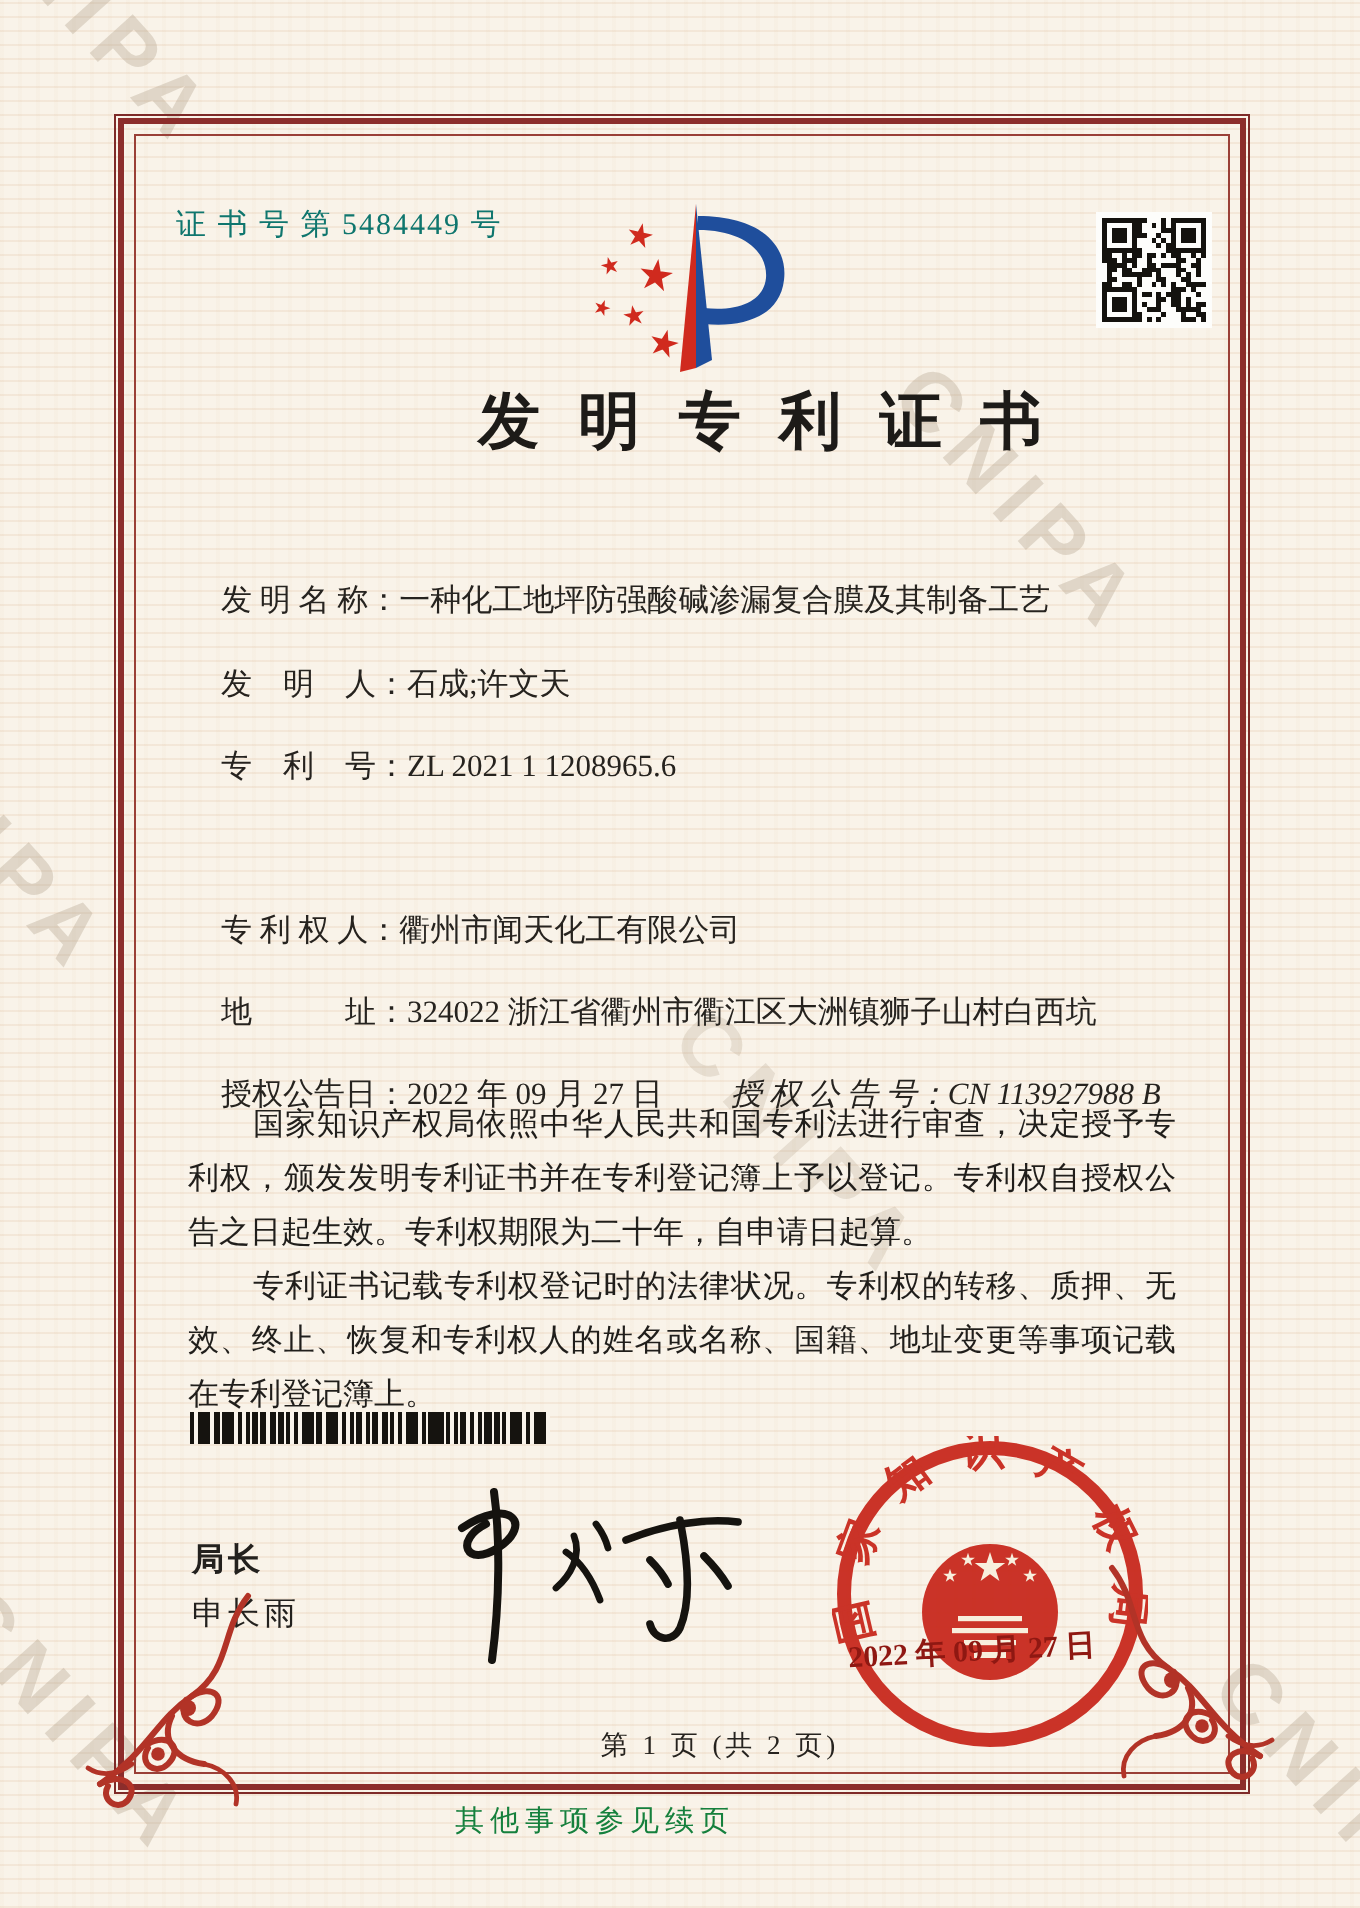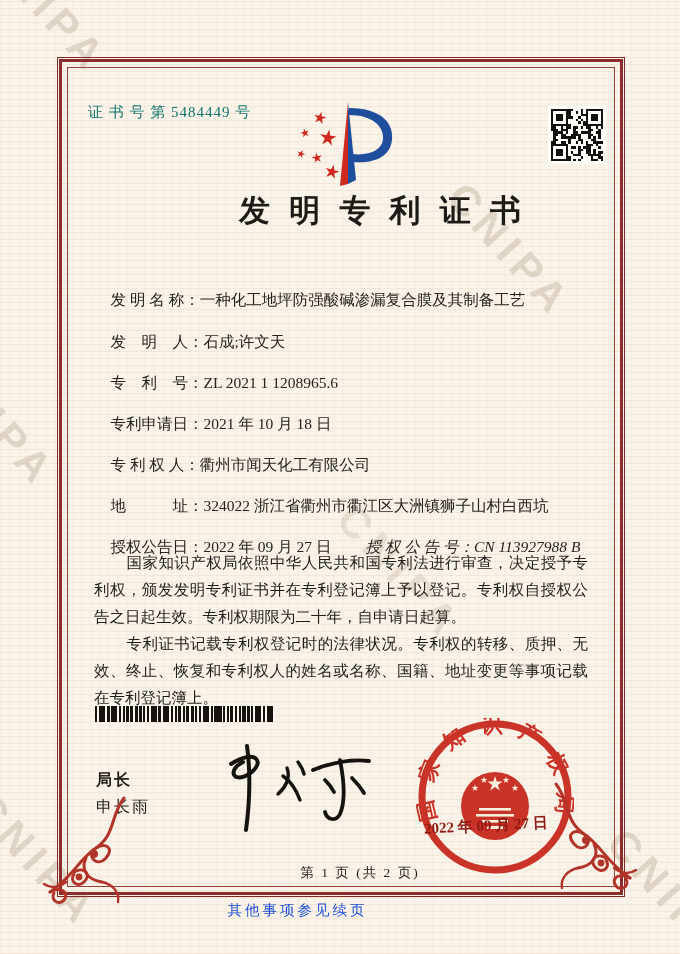--- a/index.html
+++ b/index.html
@@ -54,21 +54,21 @@
   .seal{position:absolute;left:416px;top:718px;width:158px;height:158px;z-index:5;opacity:0.94;}
   .seal-date{
     position:absolute;left:424px;top:816px;width:140px;z-index:7;
     font-size:15px;font-weight:bold;color:#8f1812;letter-spacing:0px;
     transform:rotate(-3deg);white-space:nowrap;
   }
   .ornament{position:absolute;z-index:6;}
   .ornament-left{left:36px;top:796px;width:100px;height:112px;}
   .ornament-right{left:544px;top:776px;width:100px;height:124px;transform:scaleX(-1);}
   .page-footer{position:absolute;left:57px;top:864px;width:566px;text-align:center;font-size:13.5px;letter-spacing:2px;color:#26231f;z-index:4;margin-left:20px;}
-  .note{position:absolute;left:0;top:901px;width:595px;text-align:center;font-size:14.5px;letter-spacing:3px;color:#1d4ed8;z-index:4;}
+  .note{position:absolute;left:0;top:901px;width:595px;text-align:center;font-size:14.5px;letter-spacing:3px;color:#15803d;z-index:4;}
   .qr{position:absolute;left:548px;top:106px;width:58px;height:58px;background:#fdfdfb;padding:3px;box-sizing:border-box;z-index:4;}
   .qr svg{width:100%;height:100%;display:block;}
   .logo{position:absolute;left:290px;top:98px;width:112px;height:94px;z-index:4;}
 </style>
 </head>
 <body>
 
 <span class="wm" style="left:-36px;top:-18px;">CNIPA</span>
 <span class="wm" style="left:428px;top:226px;">CNIPA</span>
 <span class="wm" style="left:-88px;top:396px;">CNIPA</span>
@@ -259,23 +259,20 @@
 
   <div class="field-row" style="top:272px;">
     <span class="field-label">发 明 名 称：</span><span class="field-value">一种化工地坪防强酸碱渗漏复合膜及其制备工艺</span>
   </div>
   <div class="field-row" style="top:314px;">
     <span class="field-label">发　明　人：</span><span class="field-value">石成;许文天</span>
   </div>
   <div class="field-row" style="top:355px;">
     <span class="field-label">专　利　号：</span><span class="field-value">ZL 2021 1 1208965.6</span>
   </div>
-  <div class="field-row" style="top:396px;">
-    <span class="field-label">专利申请日：</span><span class="field-value">2021 年 10 月 18 日</span>
-  </div>
   <div class="field-row" style="top:437px;">
     <span class="field-label">专 利 权 人：</span><span class="field-value">衢州市闻天化工有限公司</span>
   </div>
   <div class="field-row" style="top:478px;">
     <span class="field-label">地　　　址：</span><span class="field-value">324022 浙江省衢州市衢江区大洲镇狮子山村白西坑</span>
   </div>
   <div class="field-row" style="top:519px;">
     <span><span class="field-label">授权公告日：</span><span class="field-value">2022 年 09 月 27 日</span></span><span class="row7-second"><span class="field-label">授 权 公 告 号：</span><span class="field-value">CN 113927988 B</span></span>
   </div>
 

